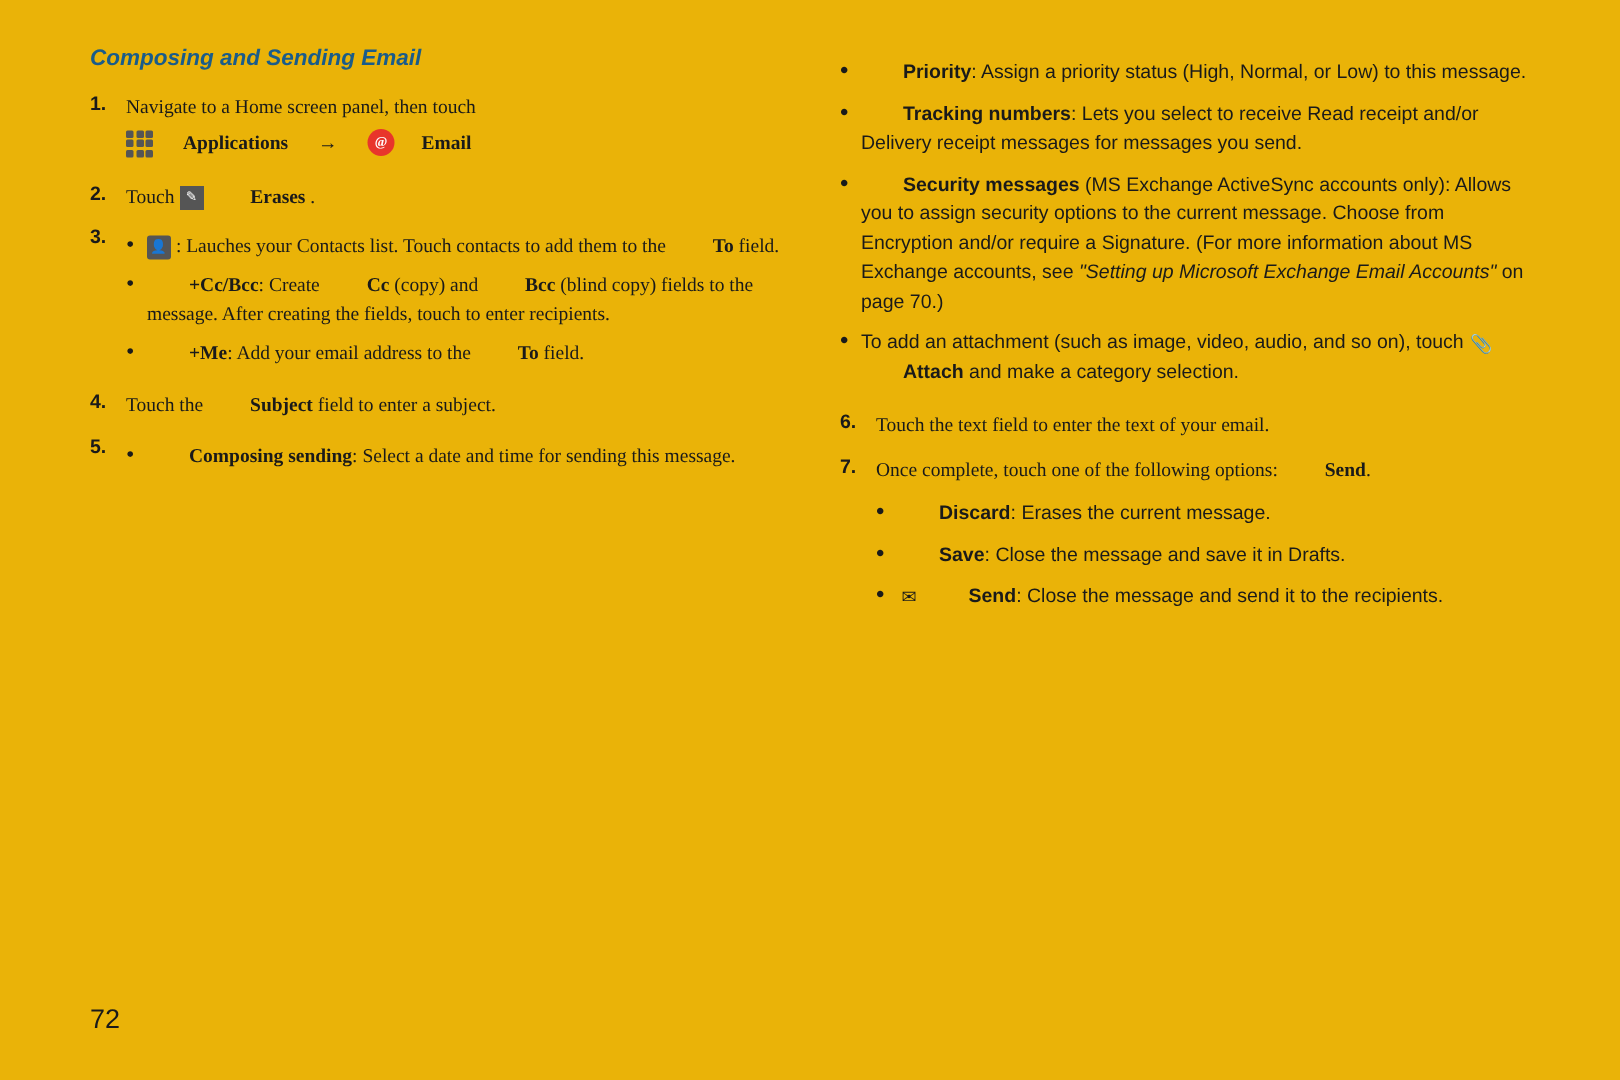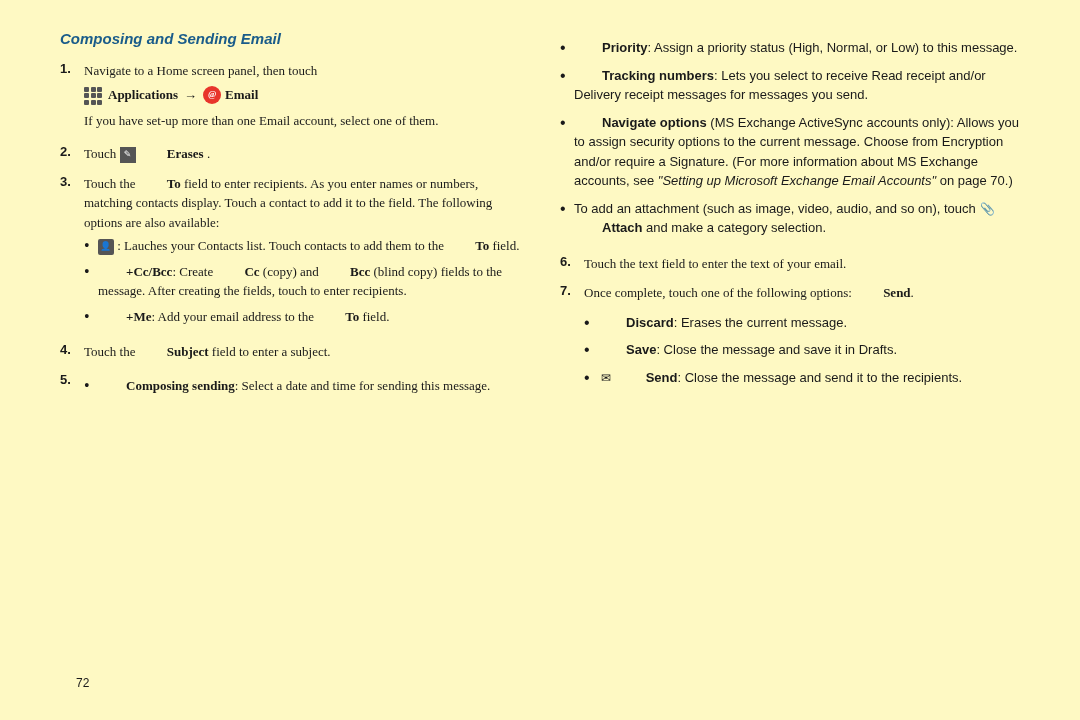--- a/index.html
+++ b/index.html
@@ -14,21 +14,21 @@
       background: #ffffff;
       font-family: 'Arial', sans-serif;
       font-size: 13px;
       color: #1a1a1a;
       overflow: hidden;
     }
 
     .page-container {
       width: 1080px;
       height: 720px;
-      background: #fef9c3;
+      background: #eab308;
       display: flex;
       padding: 30px 60px 30px 60px;
       gap: 40px;
       justify-content: center;
     }
 
     .left-column {
       flex: 1;
       display: flex;
       flex-direction: column;
@@ -77,21 +77,21 @@
       padding-left: 28px;
     }
 
     .italic {
       font-style: italic;
     }
 
     .app-line {
       display: flex;
       align-items: center;
-      gap: 4px;
+      gap: 18px;
       margin: 4px 0 6px 0;
       font-weight: bold;
     }
 
     .apps-icon {
       display: inline-grid;
       grid-template-columns: repeat(3, 5px);
       grid-template-rows: repeat(3, 5px);
       gap: 1.5px;
       vertical-align: middle;
@@ -188,22 +188,22 @@
     }
 
     .arrow {
       font-size: 13px;
       margin: 0 2px;
     }
 
     .page-number {
       position: absolute;
       bottom: 30px;
-      left: 76px;
-      font-size: 12px;
+      left: 60px;
+      font-size: 18px;
       color: #1a1a1a;
     }
 
     .right-bullet-list {
       list-style: none;
       padding: 0;
     }
 
     .right-bullet-item {
       display: flex;
@@ -242,38 +242,36 @@
               <span class="apps-icon-dot"></span>
               <span class="apps-icon-dot"></span>
               <span class="apps-icon-dot"></span>
             </span>
           </span>
           <span>Applications</span>
           <span class="arrow">→</span>
           <span class="email-icon">@</span>
           <span>Email</span>
         </div>
-        <p>If you have set-up more than one Email account, select one of them.</p>
       </div>
     </div>
 
     <div class="step-item">
       <span class="step-number">2.</span>
       <div class="step-content">
         <span>Touch </span>
         <span class="compose-icon">✎</span>
         <span class="bold"> Erases</span>
         <span>.</span>
       </div>
     </div>
 
     <div class="step-item">
       <span class="step-number">3.</span>
       <div class="step-content">
-        <p>Touch the <span class="bold">To</span> field to enter recipients. As you enter names or numbers, matching contacts display. Touch a contact to add it to the field. The following options are also available:</p>
         <ul class="bullet-list">
           <li class="bullet-item">
             <span class="bullet-dot">•</span>
             <span class="bullet-content">
               <span class="contacts-icon">👤</span>
               <span> : Lauches your Contacts list. Touch contacts to add them to the <span class="bold">To</span> field.</span>
             </span>
           </li>
           <li class="bullet-item">
             <span class="bullet-dot">•</span>
@@ -328,21 +326,21 @@
       <li class="right-bullet-item">
         <span class="bullet-dot">•</span>
         <span class="bullet-content">
           <span class="bold">Tracking numbers</span>: Lets you select to receive Read receipt and/or Delivery receipt messages for messages you send.
         </span>
       </li>
 
       <li class="right-bullet-item">
         <span class="bullet-dot">•</span>
         <span class="bullet-content">
-          <span class="bold">Navigate options</span> (MS Exchange ActiveSync accounts only): Allows you to assign security options to the current message. Choose from Encryption and/or require a Signature. (For more information about MS Exchange accounts, see <span class="italic">"Setting up Microsoft Exchange Email Accounts"</span> on page 70.)
+          <span class="bold">Security messages</span> (MS Exchange ActiveSync accounts only): Allows you to assign security options to the current message. Choose from Encryption and/or require a Signature. (For more information about MS Exchange accounts, see <span class="italic">"Setting up Microsoft Exchange Email Accounts"</span> on page 70.)
         </span>
       </li>
 
       <li class="right-bullet-item">
         <span class="bullet-dot">•</span>
         <span class="bullet-content">
           To add an attachment (such as image, video, audio, and so on), touch <span class="attach-icon">📎</span> <span class="bold">Attach</span> and make a category selection.
         </span>
       </li>
     </ul>

